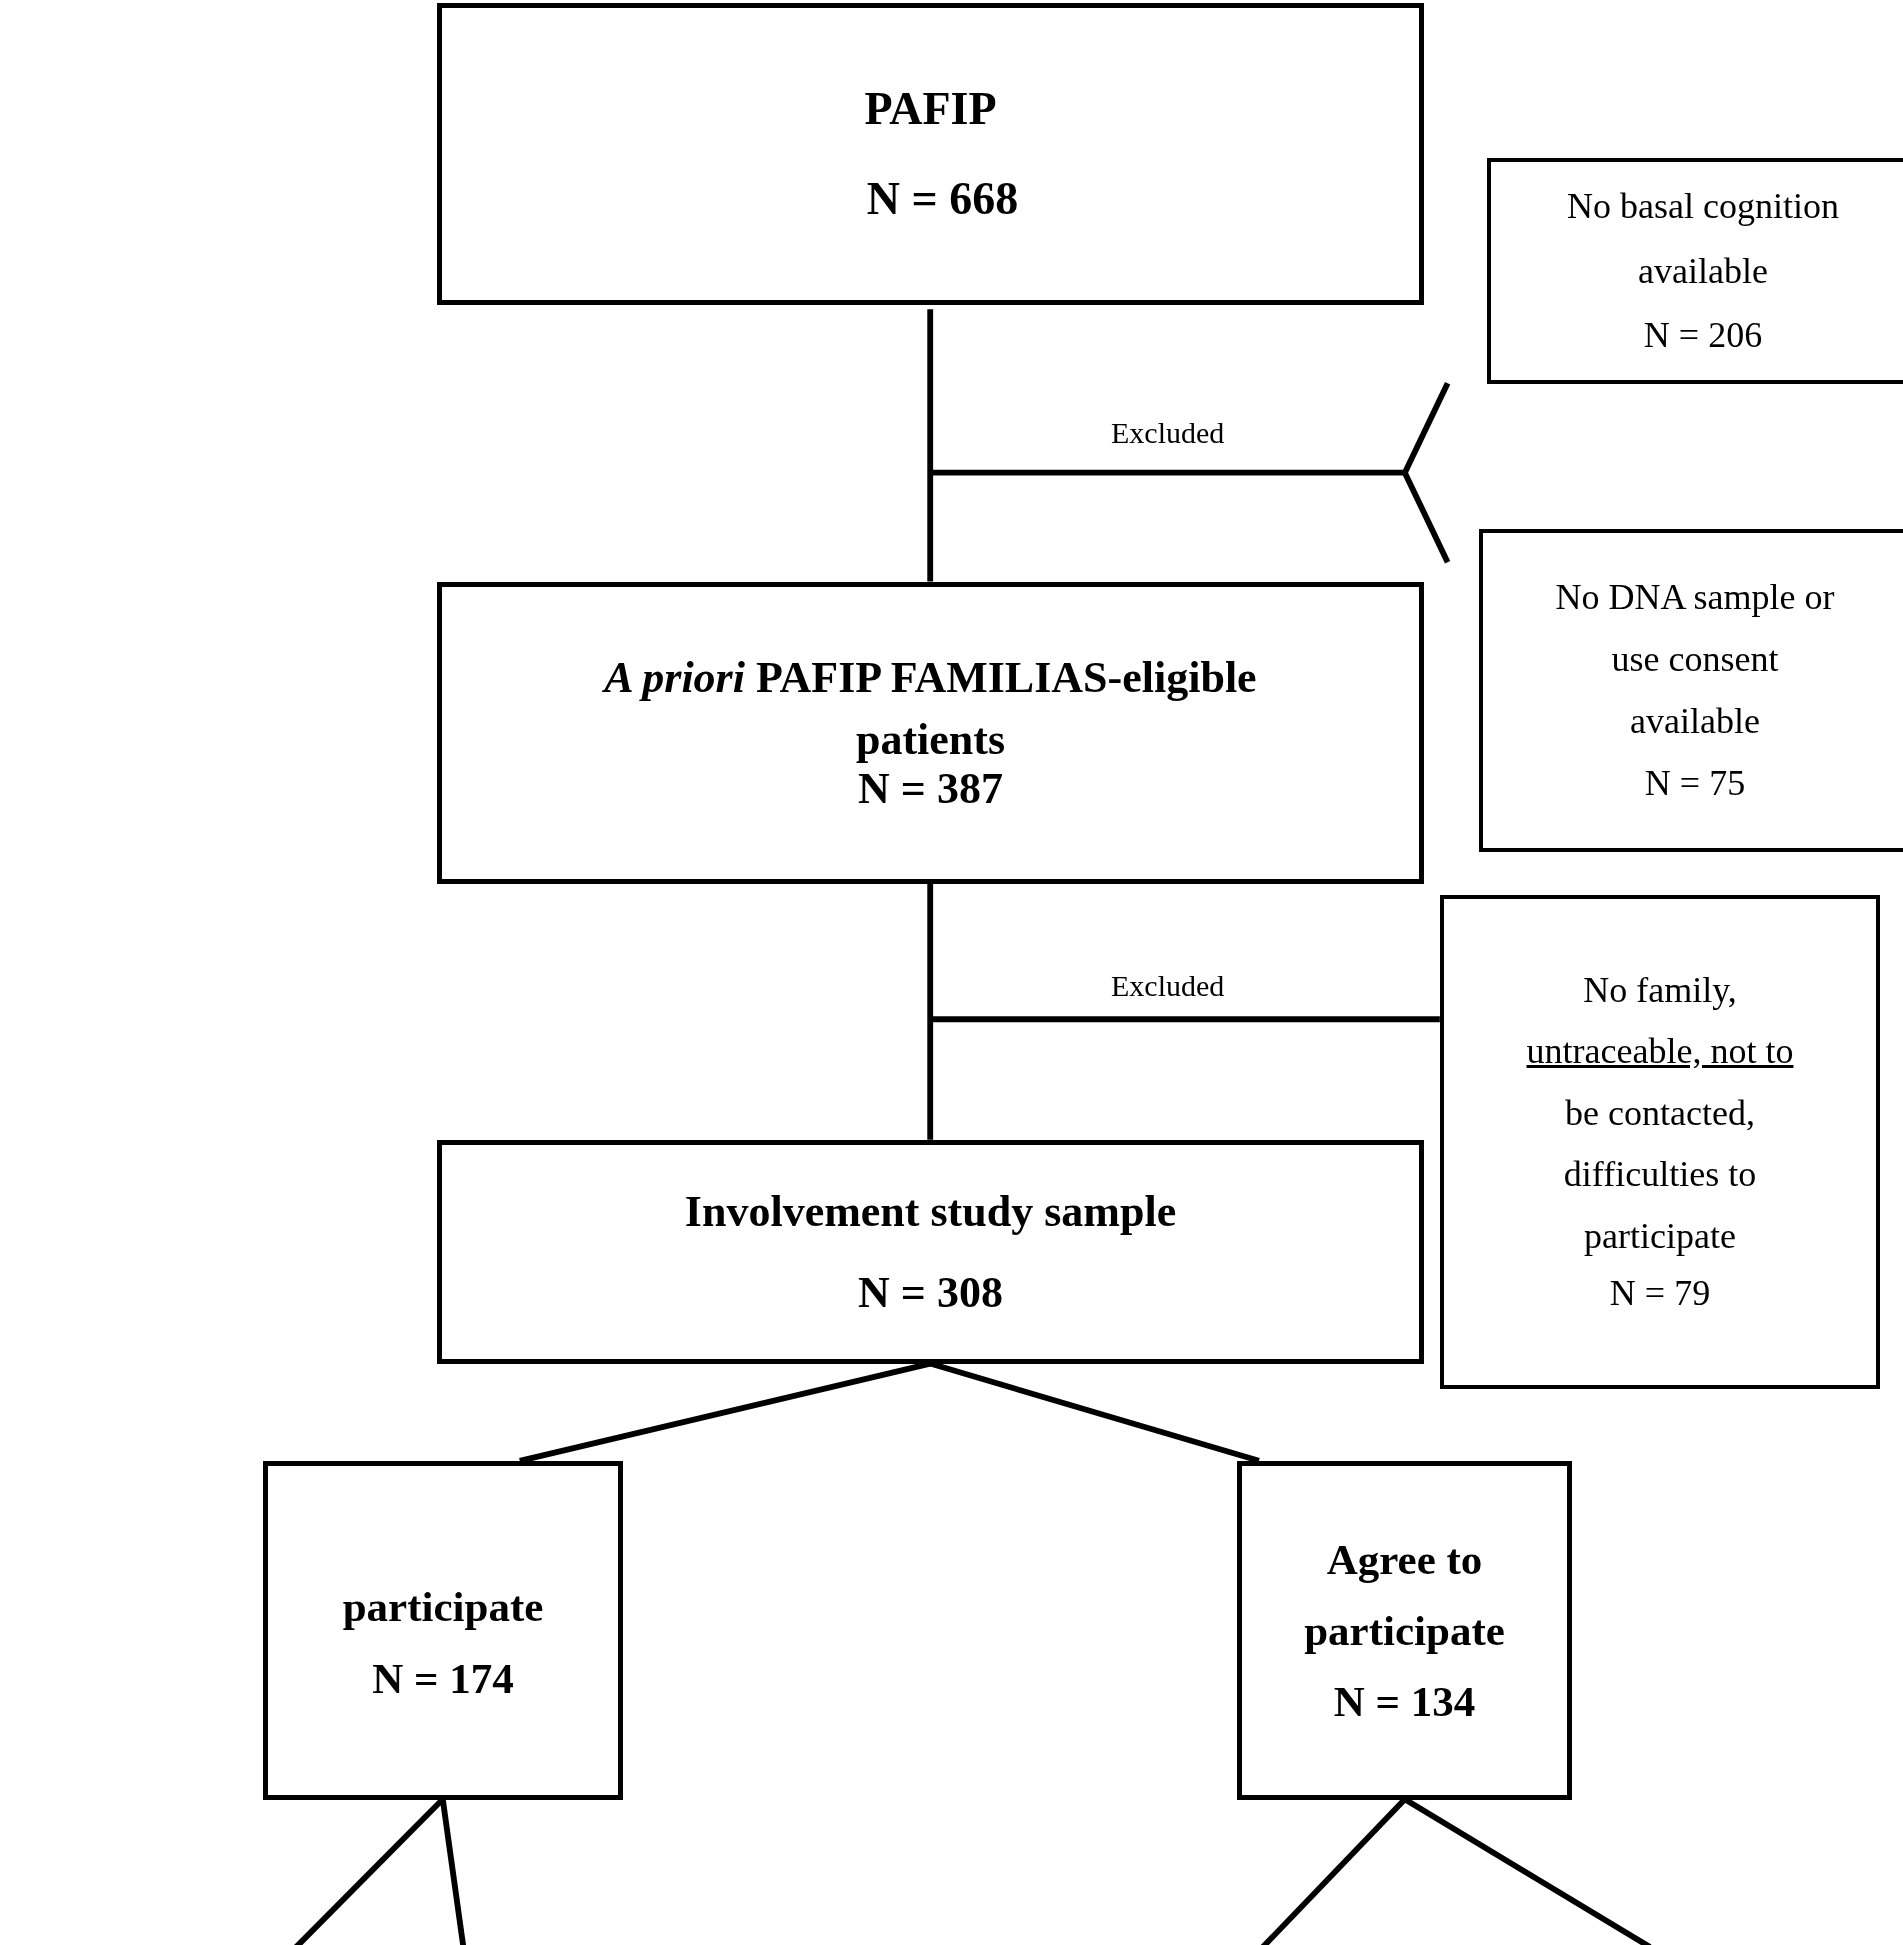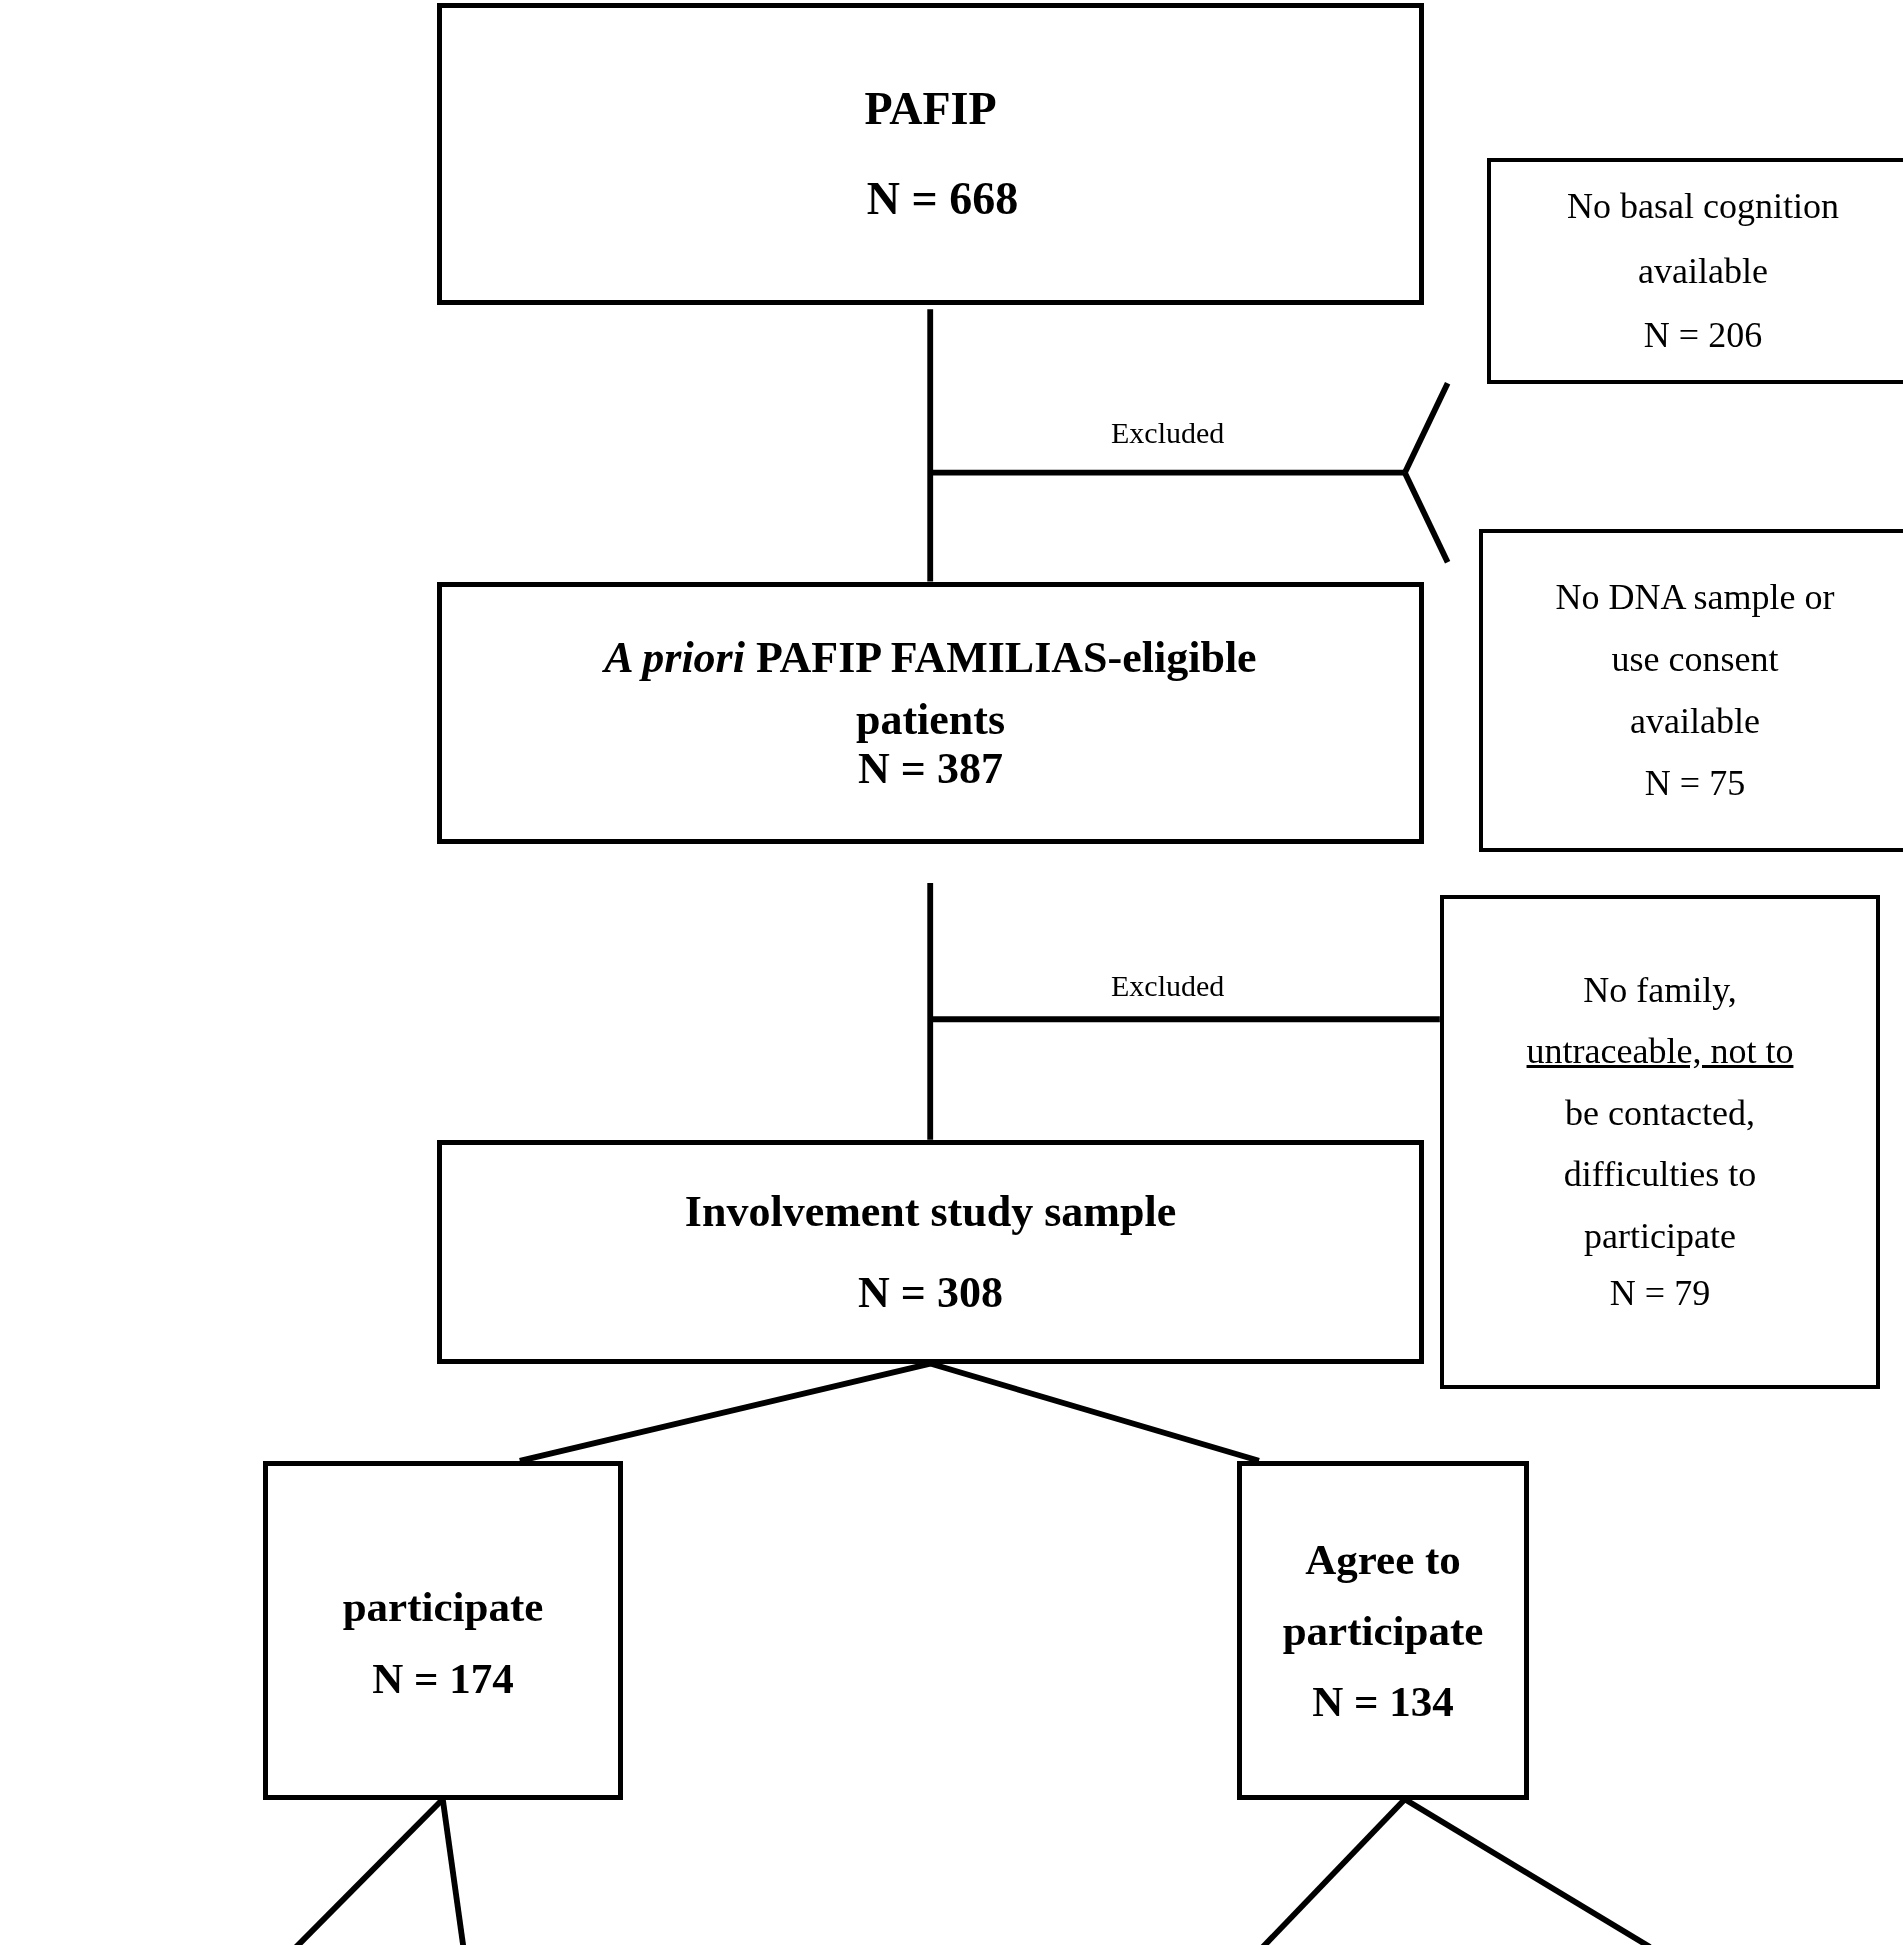--- a/index.html
+++ b/index.html
@@ -49,21 +49,21 @@
   </div>
 
   <div class="box thin" style="left:1447px;top:158px;width:432px;height:226px;font-size:36px;line-height:1.08;margin-left:40px;">
     <span class="ln">No basal cognition</span>
     <span class="ln" style="margin-top:26px;">available</span>
     <span class="ln" style="margin-top:26px;">N = 206</span>
   </div>
 
   <div class="lbl" style="left:1111px;top:418px;">Excluded</div>
 
-  <div class="box" style="left:437px;top:582px;width:987px;height:262px;font-size:44px;line-height:1.12;">
+  <div class="box" style="left:437px;top:582px;width:987px;height:302px;font-size:44px;line-height:1.12;">
     <span class="ln b"><span class="it">A priori</span><span> PAFIP FAMILIAS-eligible</span></span>
     <span class="ln b" style="margin-top:13px;">patients</span>
     <span class="ln b" style="">N = 387</span>
   </div>
 
   <div class="box thin" style="left:1479px;top:529px;width:432px;height:323px;font-size:36px;line-height:1.08;">
     <span class="ln">No DNA sample or</span>
     <span class="ln" style="margin-top:23px;">use consent</span>
     <span class="ln" style="margin-top:23px;">available</span>
     <span class="ln" style="margin-top:23px;">N = 75</span>
@@ -83,20 +83,20 @@
   <div class="box" style="left:437px;top:1140px;width:987px;height:224px;font-size:44px;line-height:1.12;">
     <span class="ln b">Involvement study sample</span>
     <span class="ln b" style="margin-top:31px;">N = 308</span>
   </div>
 
   <div class="box" style="left:263px;top:1461px;width:360px;height:339px;font-size:43px;line-height:1.1;">
     <span class="ln b" style="margin-top:24px;">participate</span>
     <span class="ln b" style="margin-top:24px;">N = 174</span>
   </div>
 
-  <div class="box" style="left:1237px;top:1461px;width:292px;height:339px;font-size:43px;line-height:1.1;font-family:Liberation Serif, serif;">
+  <div class="box" style="left:1237px;top:1461px;width:335px;height:339px;font-size:43px;line-height:1.1;font-family:Liberation Serif, serif;">
     <span class="ln b">Agree to</span>
     <span class="ln b" style="margin-top:24px;">participate</span>
     <span class="ln b" style="margin-top:24px;">N = 134</span>
   </div>
 
 </div>
 
 
 </body></html>

